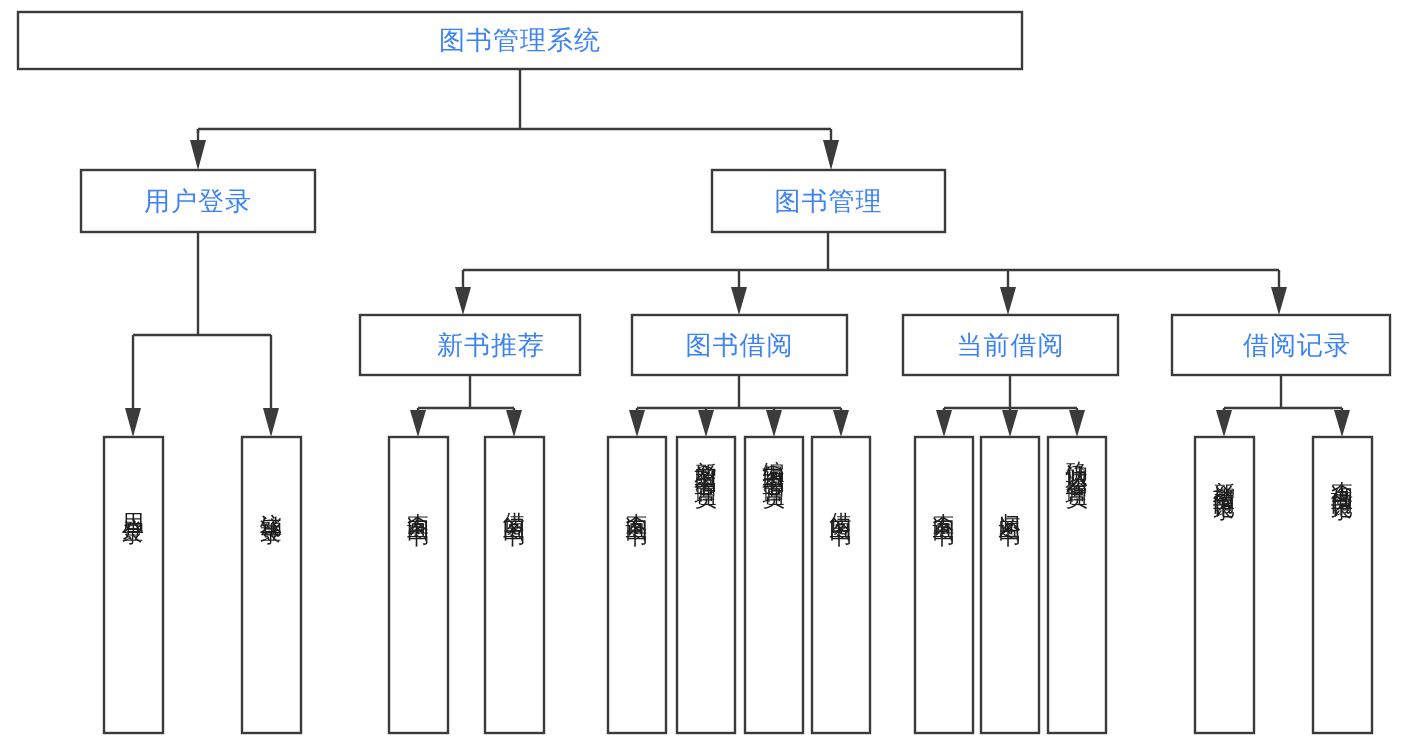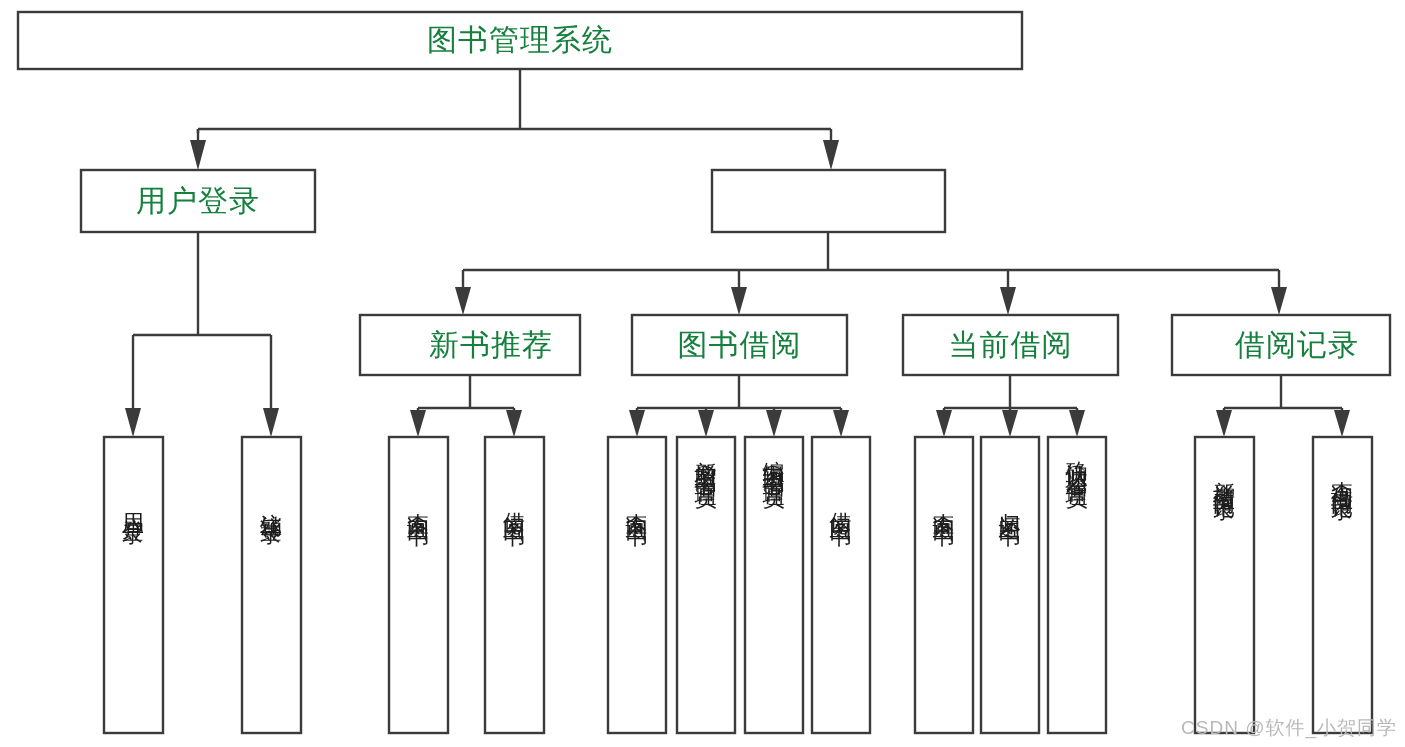--- a/index.html
+++ b/index.html
@@ -62,22 +62,22 @@
   }
   .hlabel-wrap {
     position: absolute;
     display: flex;
     align-items: center;
     justify-content: center;
     pointer-events: none;
   }
   .hlabel-text {
     font-family: Liberation Mono, monospace;
-    font-size: 30px;
-    color: #15803d;
+    font-size: 26px;
+    color: #3b82f6;
     letter-spacing: 1px;
     white-space: nowrap;
   }
   #watermark {
     position: absolute;
     right: 8px;
     bottom: 6px;
     font-family: "Liberation Sans", "DejaVu Sans", sans-serif;
     font-size: 19px;
     color: #b9b9b9;
@@ -197,20 +197,23 @@
   </svg>
 
   <div class="hlabel-wrap" style="left:18px; top:12px; width:1004px; height:57px;">
     <span class="hlabel-text">图书管理系统</span>
   </div>
 
   <div class="hlabel-wrap" style="left:81px; top:170px; width:234px; height:62px;">
     <span class="hlabel-text">用户登录</span>
   </div>
 
+  <div class="hlabel-wrap" style="left:712px; top:170px; width:233px; height:62px;">
+    <span class="hlabel-text">图书管理</span>
+  </div>
 
   <div class="hlabel-wrap" style="left:360px; top:315px; width:220px; height:60px;padding-left:21px;">
     <span class="hlabel-text">新书推荐</span>
   </div>
 
   <div class="hlabel-wrap" style="left:632px; top:315px; width:215px; height:60px;">
     <span class="hlabel-text">图书借阅</span>
   </div>
 
   <div class="hlabel-wrap" style="left:903px; top:315px; width:215px; height:60px;">
@@ -266,15 +269,14 @@
   </div>
 
   <div class="vlabel-wrap" style="left:1195px; top:437px; width:59px; height:296px; padding-top:26px;">
     <span class="vlabel-text">新增借阅记录</span>
   </div>
 
   <div class="vlabel-wrap" style="left:1313px; top:437px; width:59px; height:296px; padding-top:26px;">
     <span class="vlabel-text">查询借阅记录</span>
   </div>
 
-  <div id="watermark">CSDN @软件_小贺同学</div>
 
 </div>
 
 </body></html>

